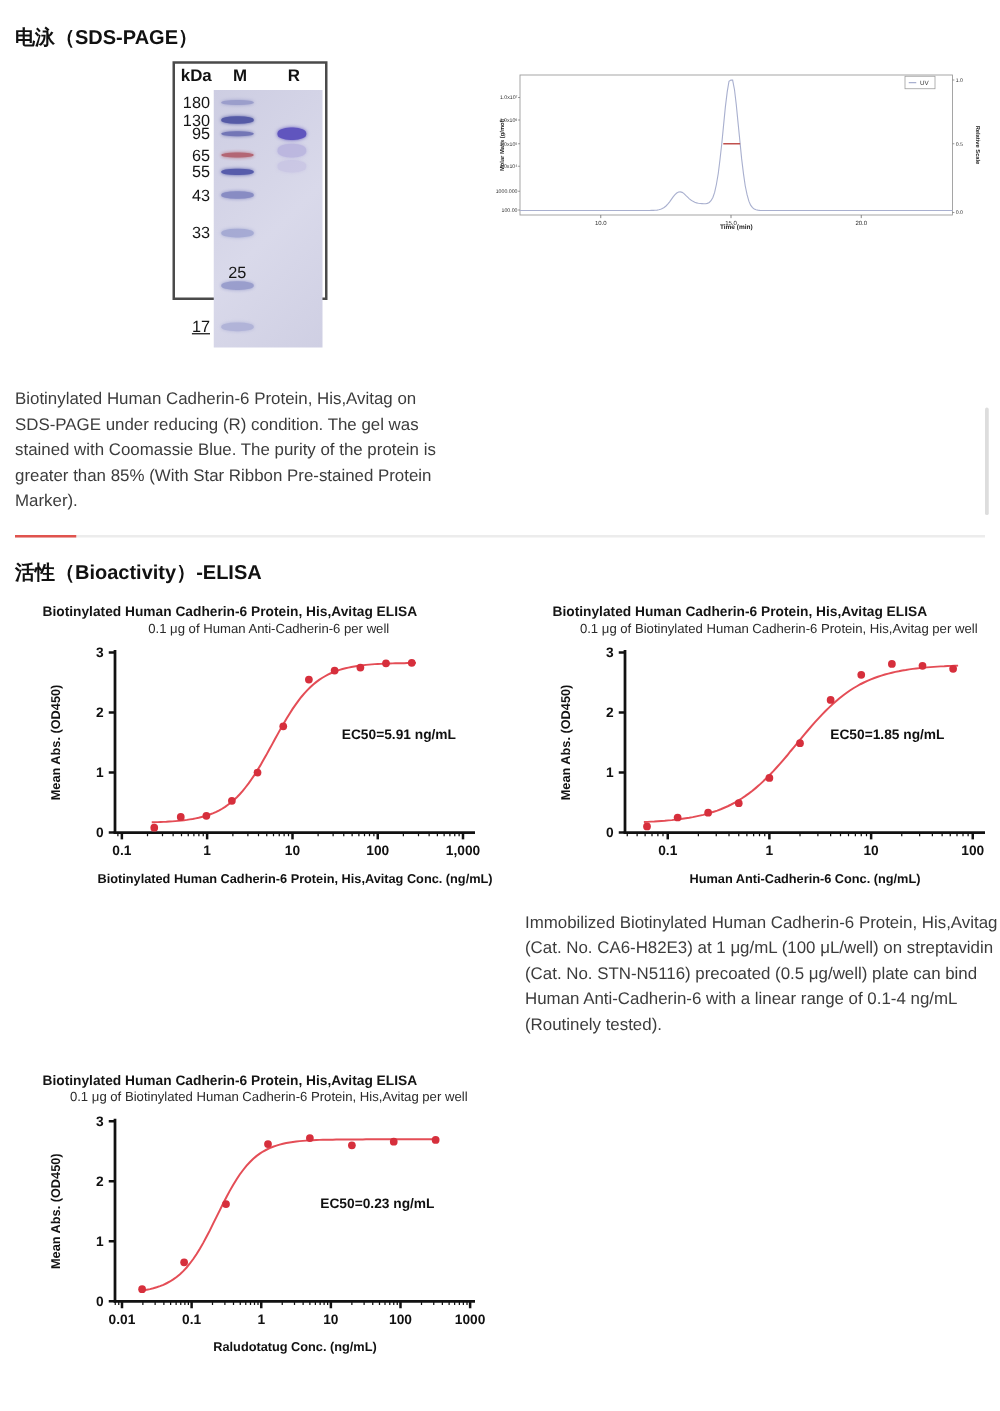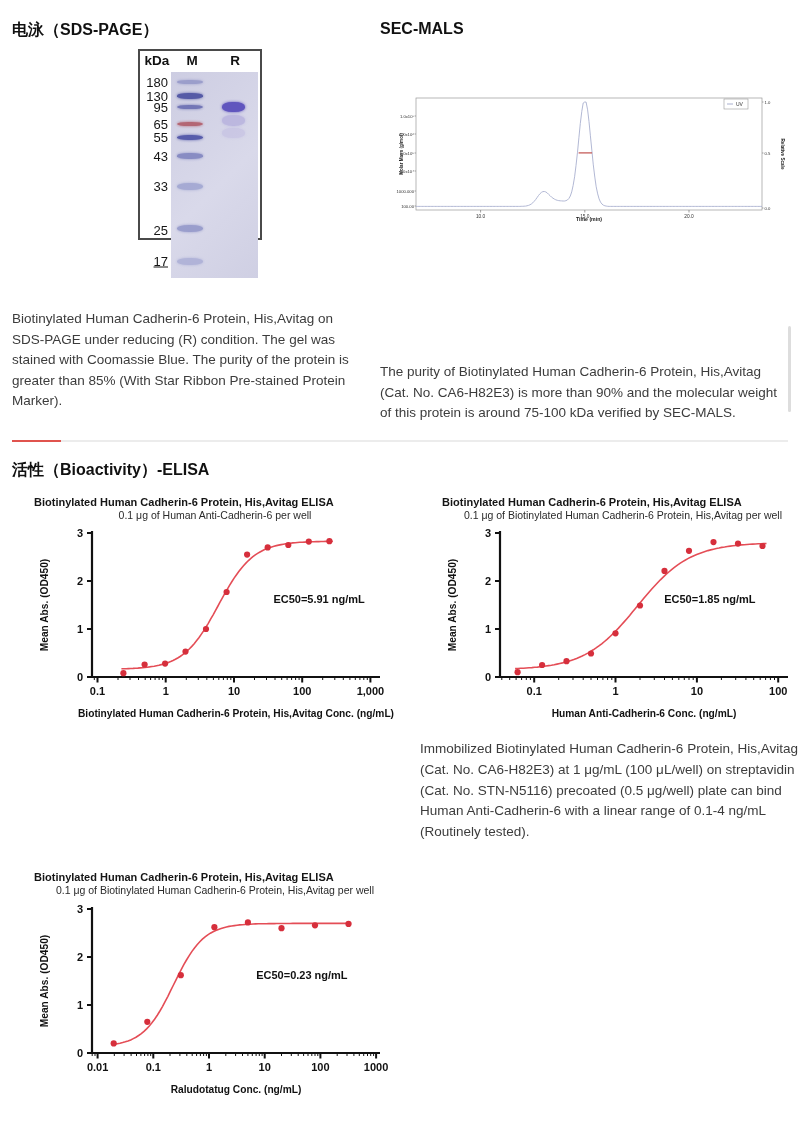--- a/index.html
+++ b/index.html
@@ -83,29 +83,28 @@
                 <div class="band" style="left: 51px; width: 23px; top: 42.5px; height: 11px; background: rgb(164, 155, 216); opacity: 0.5; box-shadow: rgb(164, 155, 216) 0px 0px 3px;"></div>
                 <div class="band" style="left: 51px; width: 23px; top: 56px; height: 10px; background: rgb(179, 171, 222); opacity: 0.33; box-shadow: rgb(179, 171, 222) 0px 0px 3px;"></div>
               </div>
           <div class="kda-label" style="top: 31px;">180</div>
               <div class="kda-label" style="top: 45px;">130</div>
               <div class="kda-label" style="top: 56px;">95</div>
               <div class="kda-label" style="top: 73px;">65</div>
               <div class="kda-label" style="top: 86px;">55</div>
               <div class="kda-label" style="top: 105px;">43</div>
               <div class="kda-label" style="top: 135px;">33</div>
-              <div class="kda-label" style="top: 179px;">25</div>
+              <div class="kda-label" style="top: 167px; padding-left: 29px;">25</div>
               <div class="kda-label" style="top: 210px; text-decoration: underline;">17</div>
             </div>
         </div>
         <p class="cap" style="margin:12px 0 0 0;">Biotinylated Human Cadherin-6 Protein, His,Avitag on SDS-PAGE under reducing (R) condition. The gel was stained with Coomassie Blue. The purity of the protein is greater than 85% (With Star Ribbon Pre-stained Protein Marker).</p>
       </div>
 
       <div>
-        <div class="sec-title">SEC-MALS</div>
         <div class="fig-zone">
           <div class="sec-fig">
             <svg width="392" height="134" viewBox="0 0 392 134">
                 <rect x="20" y="4" width="346" height="112" fill="#fff" stroke="#999" stroke-width="0.7"></rect>
                 <path d="M20.0,112.4L21.4,112.4L22.9,112.4L24.3,112.4L25.8,112.4L27.2,112.4L28.6,112.4L30.1,112.4L31.5,112.4L33.0,112.4L34.4,112.4L35.9,112.4L37.3,112.4L38.7,112.4L40.2,112.4L41.6,112.4L43.1,112.4L44.5,112.4L45.9,112.4L47.4,112.4L48.8,112.4L50.3,112.4L51.7,112.4L53.2,112.4L54.6,112.4L56.0,112.4L57.5,112.4L58.9,112.4L60.4,112.4L61.8,112.4L63.3,112.4L64.7,112.4L66.1,112.4L67.6,112.4L69.0,112.4L70.5,112.4L71.9,112.4L73.3,112.4L74.8,112.4L76.2,112.4L77.7,112.4L79.1,112.4L80.5,112.4L82.0,112.4L83.4,112.4L84.9,112.4L86.3,112.4L87.8,112.4L89.2,112.4L90.6,112.4L92.1,112.4L93.5,112.4L95.0,112.4L96.4,112.4L97.9,112.4L99.3,112.4L100.7,112.4L102.2,112.4L103.6,112.4L105.1,112.4L106.5,112.4L107.9,112.4L109.4,112.4L110.8,112.4L112.3,112.4L113.7,112.4L115.1,112.4L116.6,112.4L118.0,112.4L119.5,112.4L120.9,112.4L122.4,112.4L123.8,112.4L125.2,112.3L126.7,112.3L128.1,112.2L129.6,112.1L131.0,111.8L132.5,111.4L133.9,110.8L135.3,110.0L136.8,108.8L138.2,107.3L139.7,105.5L141.1,103.5L142.5,101.5L144.0,99.7L145.4,98.4L146.9,97.6L148.3,97.5L149.7,97.9L151.2,98.9L152.6,100.3L154.1,101.7L155.5,103.1L157.0,104.2L158.4,105.1L159.8,105.8L161.3,106.3L162.7,106.6L164.2,106.8L165.6,106.9L167.1,107.0L168.5,107.0L169.9,106.7L171.4,106.0L172.8,104.6L174.3,102.0L175.7,97.9L177.1,91.6L178.6,82.8L180.0,71.6L181.5,58.2L182.9,43.7L184.3,29.5L185.8,17.3L187.2,9.0L188.7,8.0L190.1,8.1L191.6,15.8L193.0,27.6L194.4,41.8L195.9,56.8L197.3,70.9L198.8,83.1L200.2,92.8L201.7,99.9L203.1,104.9L204.5,108.1L206.0,110.1L207.4,111.2L208.9,111.8L210.3,112.1L211.7,112.3L213.2,112.4L214.6,112.4L216.1,112.4L217.5,112.4L218.9,112.4L220.4,112.4L221.8,112.4L223.3,112.4L224.7,112.4L226.2,112.4L227.6,112.4L229.0,112.4L230.5,112.4L231.9,112.4L233.4,112.4L234.8,112.4L236.2,112.4L237.7,112.4L239.1,112.4L240.6,112.4L242.0,112.4L243.5,112.4L244.9,112.4L246.3,112.4L247.8,112.4L249.2,112.4L250.7,112.4L252.1,112.4L253.6,112.4L255.0,112.4L256.4,112.4L257.9,112.4L259.3,112.4L260.8,112.4L262.2,112.4L263.6,112.4L265.1,112.4L266.5,112.4L268.0,112.4L269.4,112.4L270.9,112.4L272.3,112.4L273.7,112.4L275.2,112.4L276.6,112.4L278.1,112.4L279.5,112.4L280.9,112.4L282.4,112.4L283.8,112.4L285.3,112.4L286.7,112.4L288.1,112.4L289.6,112.4L291.0,112.4L292.5,112.4L293.9,112.4L295.4,112.4L296.8,112.4L298.2,112.4L299.7,112.4L301.1,112.4L302.6,112.4L304.0,112.4L305.4,112.4L306.9,112.4L308.3,112.4L309.8,112.4L311.2,112.4L312.7,112.4L314.1,112.4L315.5,112.4L317.0,112.4L318.4,112.4L319.9,112.4L321.3,112.4L322.8,112.4L324.2,112.4L325.6,112.4L327.1,112.4L328.5,112.4L330.0,112.4L331.4,112.4L332.8,112.4L334.3,112.4L335.7,112.4L337.2,112.4L338.6,112.4L340.1,112.4L341.5,112.4L342.9,112.4L344.4,112.4L345.8,112.4L347.3,112.4L348.7,112.4L350.1,112.4L351.6,112.4L353.0,112.4L354.5,112.4L355.9,112.4L357.4,112.4L358.8,112.4L360.2,112.4L361.7,112.4L363.1,112.4L364.6,112.4L366.0,112.4" fill="none" stroke="#a9b0cf" stroke-width="0.9"></path>
                 <line x1="182.6" y1="58.9" x2="196.1" y2="58.9" stroke="#c0504d" stroke-width="1.2"></line>
                 <line x1="84.6" y1="116" x2="84.6" y2="118.5" stroke="#777" stroke-width="0.7"></line>
                 <text x="84.6" y="124" text-anchor="middle" font-size="4.8" fill="#333">10.0</text>
                 <line x1="188.8" y1="116" x2="188.8" y2="118.5" stroke="#777" stroke-width="0.7"></line>
                 <text x="188.8" y="124" text-anchor="middle" font-size="4.8" fill="#333">15.0</text>
@@ -131,21 +130,20 @@
                 <line x1="366" y1="114" x2="367.5" y2="114" stroke="#777" stroke-width="0.6"></line>
                 <text x="193" y="127" text-anchor="middle" font-size="5.2" font-weight="bold" fill="#222">Time (min)</text>
                 <text transform="translate(7,60) rotate(-90)" text-anchor="middle" font-size="4.6" font-weight="bold" fill="#222">Molar Mass (g/mol)</text>
                 <text transform="translate(385,60) rotate(90)" text-anchor="middle" font-size="4.6" font-weight="bold" fill="#222">Relative Scale</text>
                 <rect x="328" y="5" width="24" height="10" fill="#fff" stroke="#999" stroke-width="0.6"></rect>
                 <line x1="331" y1="10" x2="337" y2="10" stroke="#a9b0cf" stroke-width="1"></line>
                 <text x="340" y="12" font-size="5" fill="#333">UV</text>
               </svg>
           </div>
         </div>
-        <p class="cap" style="margin:12px 0 0 0;">The purity of Biotinylated Human Cadherin-6 Protein, His,Avitag (Cat. No. CA6-H82E3) is more than 90% and the molecular weight of this protein is around 75-100 kDa verified by SEC-MALS.</p>
       </div>
     </div>
 
     <div class="divider">
       <span class="red-seg"></span>
     </div>
 
     <div class="sec-title" style="margin-top:18px;">活性（Bioactivity）-ELISA</div>
 
     <div class="grid2">

